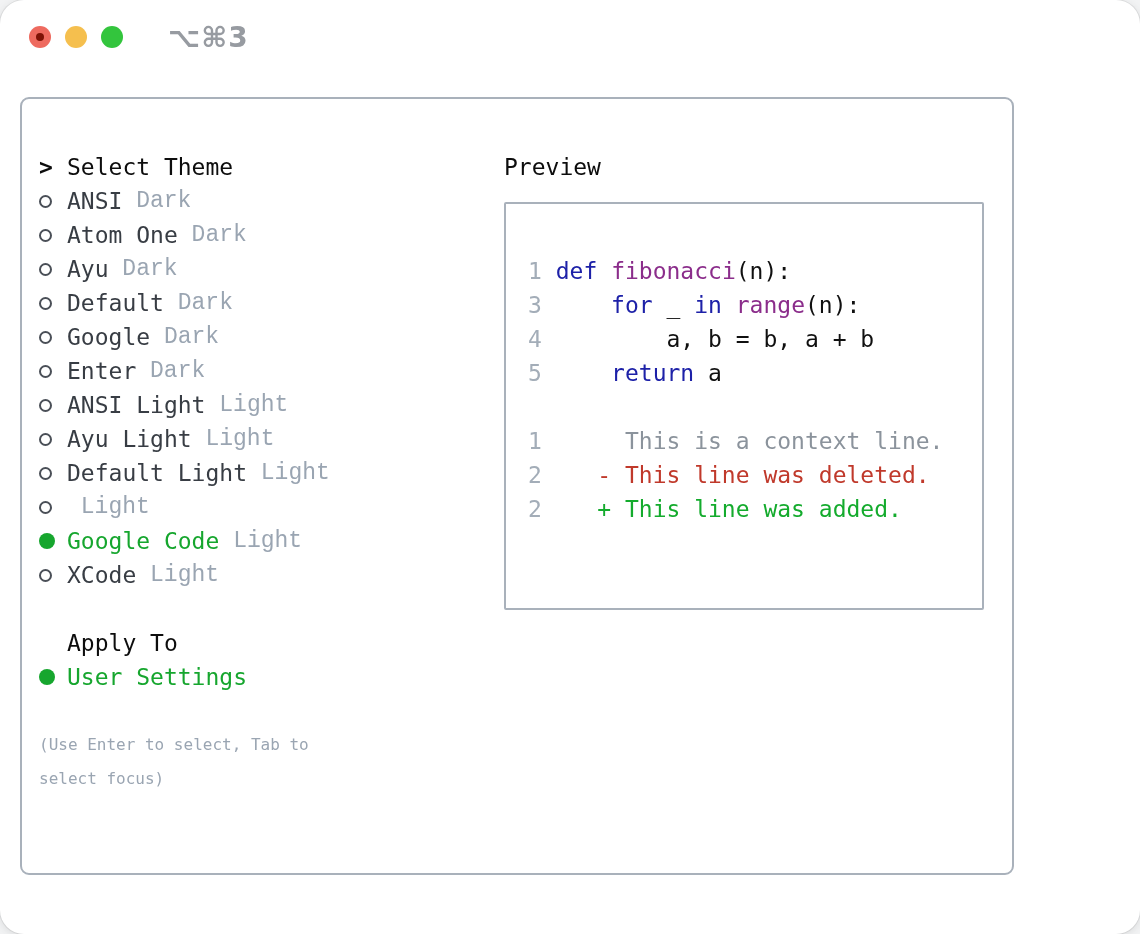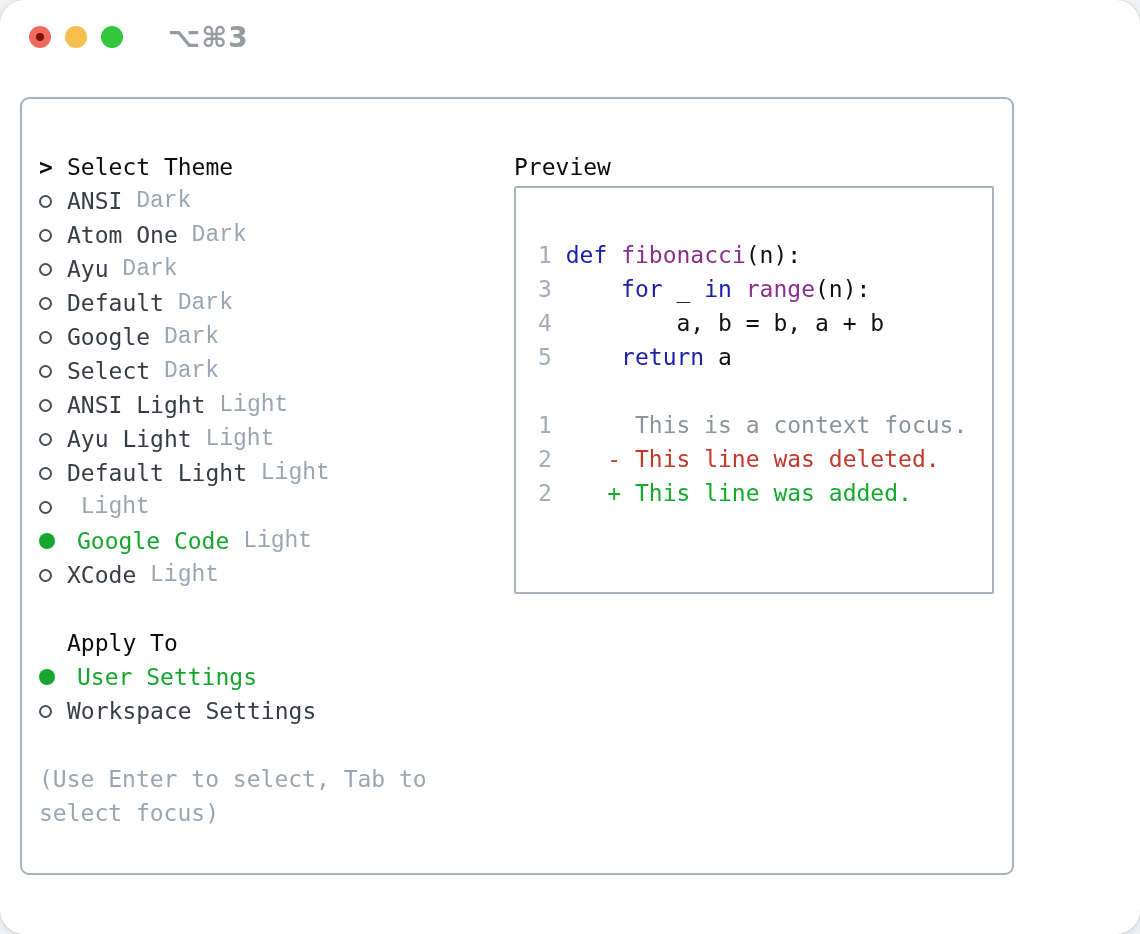--- a/index.html
+++ b/index.html
@@ -26,34 +26,34 @@
   .win-title{
     position:absolute;left:168px;top:21px;font-size:28px;font-weight:bold;
     color:#979ba1;font-family:"DejaVu Sans","Liberation Sans",sans-serif;letter-spacing:1px;
   }
   
   .panel{
     position:absolute;left:20px;top:97px;width:994px;height:778px;
     border:2px solid var(--border-gray);border-radius:9px;background:#fff;
   }
   .col-left{position:absolute;left:17px;top:51px;width:440px;}
-  .col-right{position:absolute;left:492px;top:51px;width:490px;}
+  .col-right{position:absolute;left:482px;top:51px;width:490px;}
   .row{display:flex;align-items:center;height:34px;font-size:23px;color:var(--text-dark);white-space:pre;}
   .row .marker{width:28px;flex:0 0 28px;display:flex;align-items:center;}
   .cursor{font-weight:bold;color:var(--header-black);}
   .hdr{font-weight:normal;color:var(--header-black);}
   .radio{width:13px;height:13px;border:2.5px solid #4a4f57;border-radius:50%;}
   .radio.sel{width:16px;height:16px;border:none;background:var(--accent-green);}
   .variant{color:var(--muted-gray);font-family:Liberation Mono, monospace;}
-  .sel-name{color:var(--accent-green);margin-left:10px;}
+  .sel-name{color:var(--accent-green);}
   .spacer{height:34px;}
-  .help{font-size:23px;line-height:34px;color:var(--muted-gray);white-space:pre-wrap;}
+  .help{font-size:16px;line-height:34px;color:var(--muted-gray);white-space:pre-wrap;}
   
   .preview-box{
-    margin-top:2px;width:480px;height:408px;border:2px solid var(--border-gray);
+    margin-top:18px;width:480px;height:408px;border:2px solid var(--border-gray);
     border-radius:2px;background:#fff;padding:50px 0 0 22px;overflow:hidden;
   }
   .pline{height:34px;font-size:23px;line-height:34px;white-space:pre;color:#101010;}
   .tok-num{color:var(--line-number-gray);}
   .tok-plain{color:#101010;}
   .tok-kw{color:var(--keyword-blue);}
   .tok-fn{color:var(--function-purple);}
   .tok-lit{color:var(--literal-teal);}
   .tok-ctx{color:var(--context-gray);}
   .tok-del{color:var(--deleted-red);}
@@ -80,56 +80,55 @@
         <span class="marker"><span class="cursor">&gt;</span></span>
         <span class="hdr">Select Theme</span>
       </div>
 
       <div id="theme-list">
           <div class="row"><span class="marker"><span class="radio"></span></span><span>ANSI</span><span class="variant"> Dark</span></div>
           <div class="row"><span class="marker"><span class="radio"></span></span><span>Atom One</span><span class="variant"> Dark</span></div>
           <div class="row"><span class="marker"><span class="radio"></span></span><span>Ayu</span><span class="variant"> Dark</span></div>
           <div class="row"><span class="marker"><span class="radio"></span></span><span>Default</span><span class="variant"> Dark</span></div>
           <div class="row"><span class="marker"><span class="radio"></span></span><span>Google</span><span class="variant"> Dark</span></div>
-          <div class="row"><span class="marker"><span class="radio"></span></span><span>Select</span><span class="variant"> Dark</span></div>
+          <div class="row"><span class="marker"><span class="radio"></span></span><span>Enter</span><span class="variant"> Dark</span></div>
           <div class="row"><span class="marker"><span class="radio"></span></span><span>ANSI Light</span><span class="variant"> Light</span></div>
           <div class="row"><span class="marker"><span class="radio"></span></span><span>Ayu Light</span><span class="variant"> Light</span></div>
           <div class="row"><span class="marker"><span class="radio"></span></span><span>Default Light</span><span class="variant"> Light</span></div>
           <div class="row"><span class="marker"><span class="radio"></span></span><span class="variant"> Light</span></div>
           <div class="row"><span class="marker"><span class="radio sel"></span></span><span class="sel-name">Google Code</span><span class="variant"> Light</span></div>
           <div class="row"><span class="marker"><span class="radio"></span></span><span>XCode</span><span class="variant"> Light</span></div>
         </div>
 
       <div class="spacer"></div>
 
       <div class="row">
         <span class="marker"></span>
         <span class="hdr">Apply To</span>
       </div>
 
       <div id="apply-list">
           <div class="row"><span class="marker"><span class="radio sel"></span></span><span class="sel-name">User Settings</span></div>
-          <div class="row"><span class="marker"><span class="radio"></span></span><span>Workspace Settings</span></div>
         </div>
 
       <div class="spacer"></div>
 
       <div class="help"><span>(Use Enter to select, Tab to</span><br><span>select focus)</span></div>
     </div>
 
     <div class="col-right">
       <div class="row">
         <span class="hdr">Preview</span>
       </div>
       <div class="preview-box" id="preview-box">
           <div class="pline"><span class="tok-num">1</span><span class="tok-plain"> </span><span class="tok-kw">def</span><span class="tok-plain"> </span><span class="tok-fn">fibonacci</span><span class="tok-plain">(n):</span></div>
           <div class="pline"><span class="tok-num">3</span><span class="tok-plain">     </span><span class="tok-kw">for</span><span class="tok-plain"> _ </span><span class="tok-kw">in</span><span class="tok-plain"> </span><span class="tok-fn">range</span><span class="tok-plain">(n):</span></div>
           <div class="pline"><span class="tok-num">4</span><span class="tok-plain">         a, b = b, a + b</span></div>
           <div class="pline"><span class="tok-num">5</span><span class="tok-plain">     </span><span class="tok-kw">return</span><span class="tok-plain"> a</span></div>
           <div class="pline"></div>
-          <div class="pline"><span class="tok-num">1</span><span class="tok-ctx">      This is a context focus.</span></div>
+          <div class="pline"><span class="tok-num">1</span><span class="tok-ctx">      This is a context line.</span></div>
           <div class="pline"><span class="tok-num">2</span><span class="tok-plain">    </span><span class="tok-del">- This line was deleted.</span></div>
           <div class="pline"><span class="tok-num">2</span><span class="tok-plain">    </span><span class="tok-add">+ This line was added.</span></div>
         </div>
     </div>
 
   </div>
 </div>
 
 </body></html>

